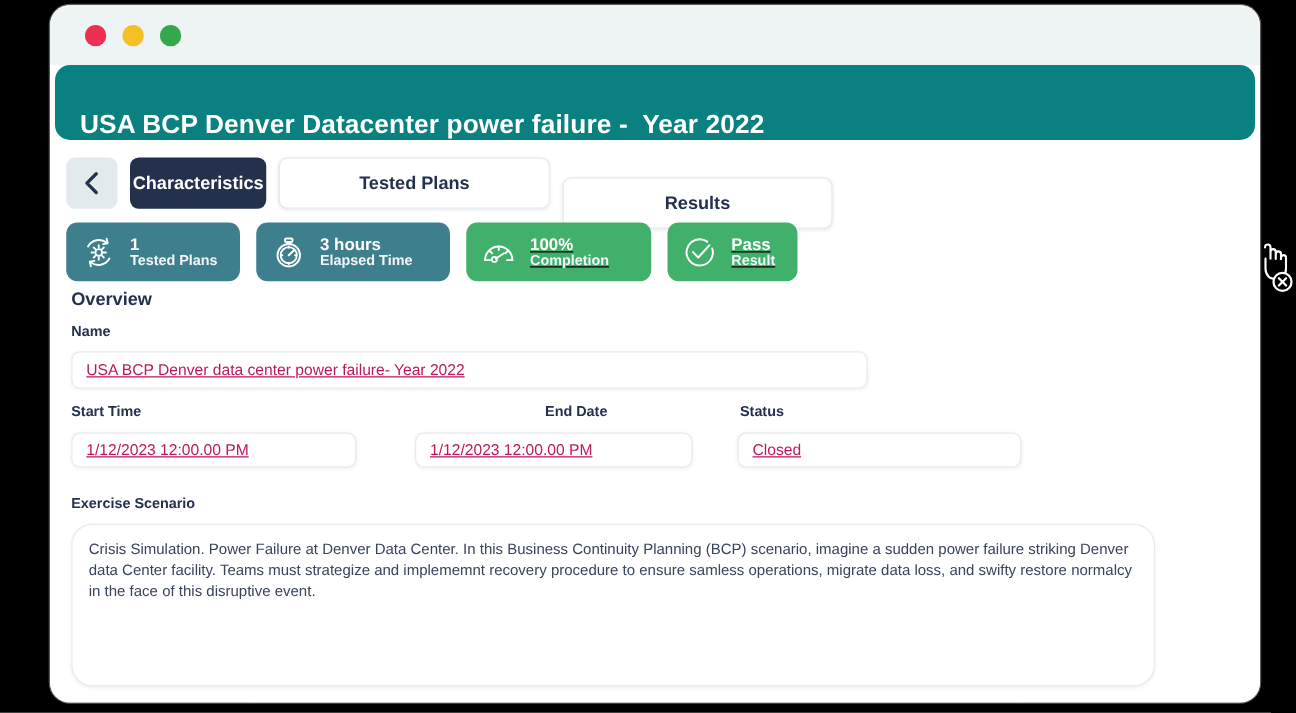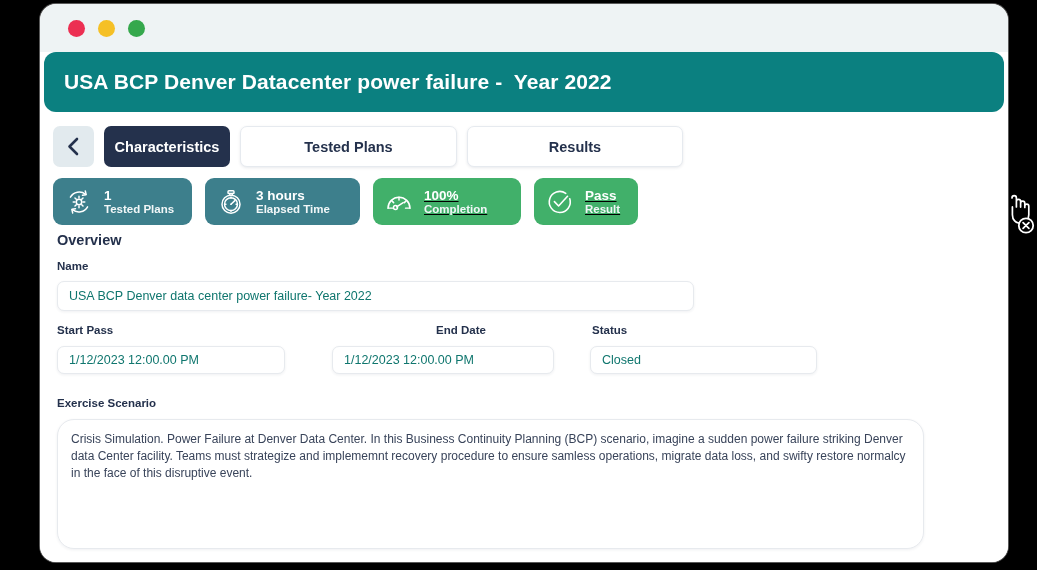--- a/index.html
+++ b/index.html
@@ -49,21 +49,21 @@
 
   .app-header {
     position: absolute;
     left: 4px;
     top: 0px;
     width: 960px;
     height: 60px;
     background: #0b8080;
     border-radius: 12px;
     display: flex;
-    align-items: center;
+    align-items: flex-end;
     padding-left: 20px;
   }
   .app-header h1 {
     color: #ffffff;
     font-size: 21px;
     font-weight: bold;
     letter-spacing: 0.1px;
     white-space: pre;
   }
 
@@ -95,30 +95,30 @@
     align-items: center;
     justify-content: center;
     font-size: 14.5px;
     font-weight: bold;
     cursor: pointer;
     white-space: nowrap;
   }
   .tab.active {
     background: #24314c;
     color: #ffffff;
-    width: 126px;
+    width: 109px;
   }
   .tab.inactive {
     background: #ffffff;
     color: #24314c;
     border: 1px solid #e6eaef;
     box-shadow: 0 1px 3px rgba(30,40,70,0.10);
   }
   .tab.t-tested { width: 217px; }
-  .tab.t-results { width: 216px; }
+  .tab.t-results { width: 216px; margin-top: 16px; }
 
   
   .cards {
     position: absolute;
     left: 13px;
     top: 126px;
     display: flex;
     gap: 13px;
   }
   .card {
@@ -153,23 +153,24 @@
   }
   .input-box {
     background: #ffffff;
     border: 1px solid #e7eaee;
     border-radius: 7px;
     box-shadow: 0 1px 3px rgba(30,40,70,0.07);
     display: flex;
     align-items: center;
     padding: 0 11px;
     font-size: 12.5px;
-    color: #0f766e;
+    color: #be185d;
     white-space: nowrap;
     overflow: hidden;
+    text-decoration: underline;
   }
 
   .fg-name { position: absolute; left: 17px; top: 208px; width: 637px; }
   .fg-name .input-box { height: 30px; margin-top: 9px; }
 
   .row-dates { position: absolute; left: 17px; top: 272px; width: 920px; display: flex; gap: 0; }
   .fg-start { width: 268px; }
   .fg-end   { width: 261px; margin-left: 4px; }
   .fg-status{ width: 227px; margin-left: 0px; }
   .row-dates .input-box { height: 28px; margin-top: 10px; }
@@ -321,21 +322,21 @@
     <div class="fg-name">
       <div class="field-label">Name</div>
       <div class="input-box">
         <span>USA BCP Denver data center power failure- Year 2022</span>
       </div>
     </div>
 
     <div class="row-dates">
 
       <div class="fg-start">
-        <div class="field-label">Start Pass</div>
+        <div class="field-label">Start Time</div>
         <div class="input-box">
           <span>1/12/2023 12:00.00 PM</span>
         </div>
       </div>
 
       <div class="fg-end">
         <div class="field-label">End Date</div>
         <div class="input-box">
           <span>1/12/2023 12:00.00 PM</span>
         </div>

